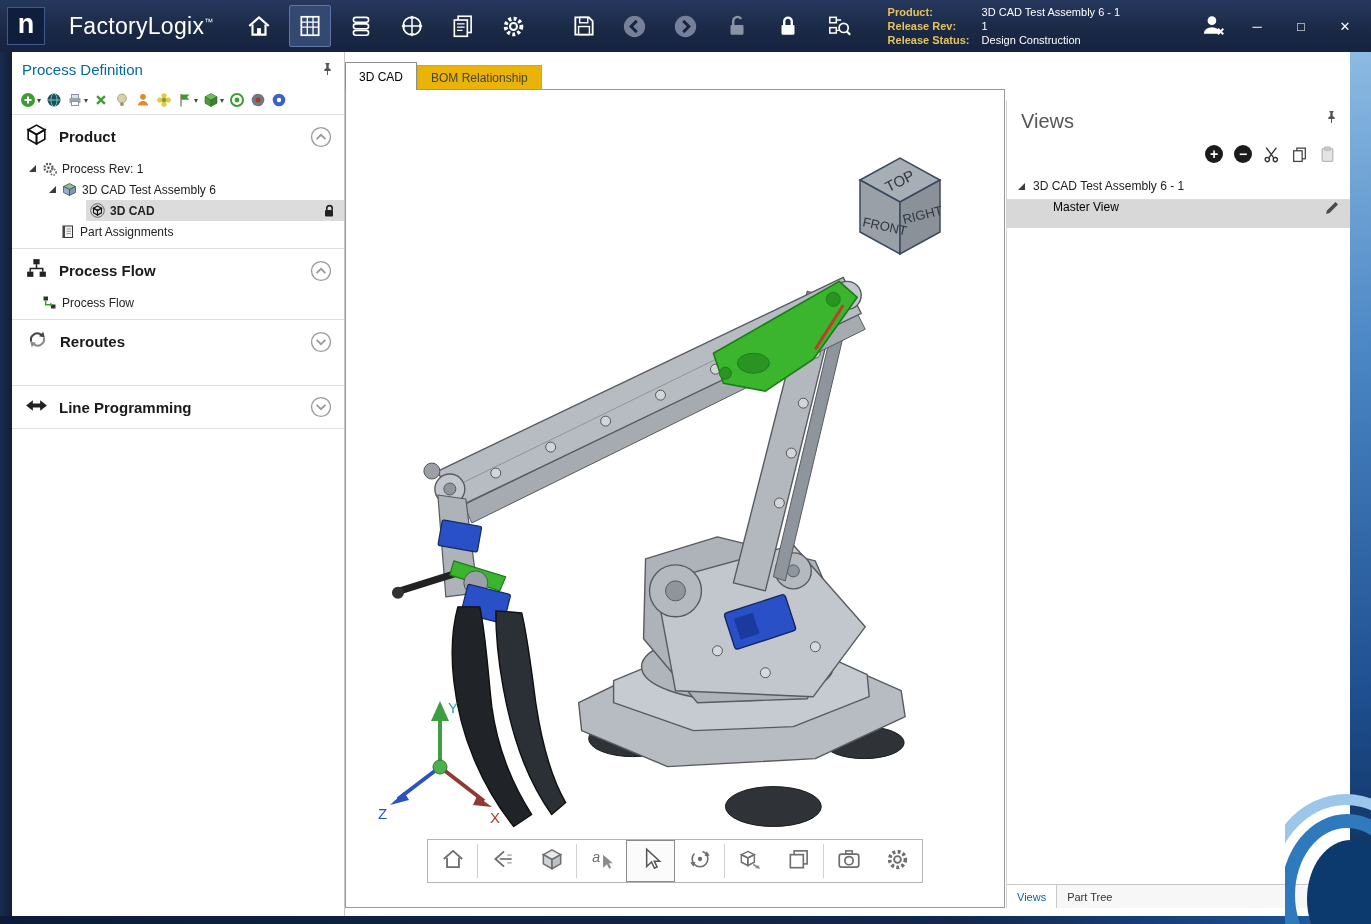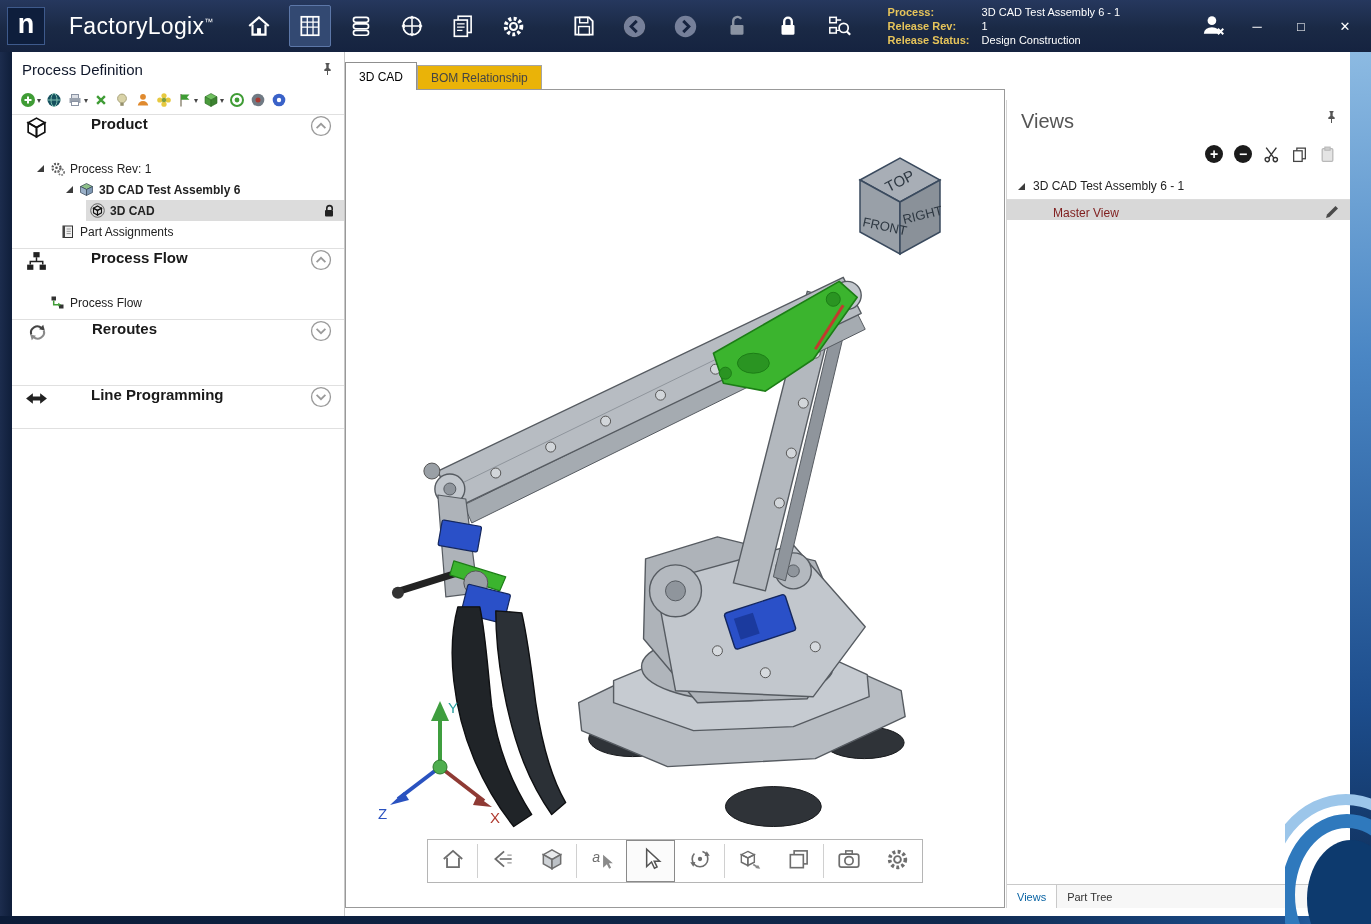--- a/index.html
+++ b/index.html
@@ -35,33 +35,33 @@
     background:linear-gradient(180deg,#8cbae2 0%,#4a86c4 35%,#1d4d8c 75%,#0d2a52 100%); z-index:29; }
   .corner-decor { position:absolute; right:0; bottom:0; width:86px; height:150px; overflow:hidden; z-index:31; }
   .cc2 { position:absolute; right:-60px; bottom:-70px; width:170px; height:200px; border-radius:50%; border:11px solid #9cc6ea; }
   .cc1 { position:absolute; right:-42px; bottom:-52px; width:132px; height:162px; border-radius:50%; border:14px solid #2f79bd; }
   .cc3 { position:absolute; right:-24px; bottom:-34px; width:88px; height:118px; border-radius:50%; background:#0d3a6e; }
 
   
   .left-panel { position:absolute; left:12px; top:52px; width:333px; bottom:8px;
     background:#fff; border-right:1px solid #c8c8c8; z-index:10; }
   .lp-header { height:34px; display:flex; align-items:center; padding:0 10px; }
-  .lp-title { font-size:15px; color:#0f172a; }
+  .lp-title { font-size:15px; color:#0369a1; }
   .pin-btn { margin-left:auto; cursor:pointer; display:flex; }
   .lp-toolbar { height:28px; display:flex; align-items:center; gap:5px; padding:0 8px; }
   .mi { display:flex; align-items:center; cursor:pointer; }
   .mi .caret { font-size:8px; color:#444; margin-left:1px; }
-  .sec-hdr { height:44px; display:flex; padding:0 12px; border-top:1px solid #e0e0e0; cursor:pointer;gap:32px; }
+  .sec-hdr { height:44px; display:flex; align-items:center; padding:0 12px; border-top:1px solid #e0e0e0; cursor:pointer; }
   .sec-hdr .sec-label { font-size:15px; font-weight:bold; color:#1a1a1a; margin-left:10px; }
   .sec-toggle { margin-left:auto; display:flex; cursor:pointer; }
   .sec-hdr-last { border-bottom:1px solid #e0e0e0; }
   .trow { display:flex; align-items:center; height:21px; font-size:12px; color:#222; cursor:pointer; white-space:nowrap; }
   .trow .ticon { margin:0 5px 0 4px; display:flex; }
   .exp { display:flex; width:10px; }
-  .pl1 { padding-left:24px; } .pl2 { padding-left:53px;font-weight:bold; } .pl3 { padding-left:56px; }
+  .pl1 { padding-left:16px; } .pl2 { padding-left:36px; } .pl3 { padding-left:56px; }
   .pl4 { padding-left:74px; } .pl5 { padding-left:44px; }
   .selrow { flex:1; display:flex; align-items:center; background:#dcdcdc; height:21px; margin-right:0; }
   .selrow .tlabel { font-weight:bold; }
   .selrow .lock { margin-left:auto; margin-right:8px; display:flex; }
 
   
   .main { position:absolute; left:345px; top:52px; width:661px; bottom:8px; background:#fff; }
   .tab-strip { position:absolute; top:10px; left:0; right:0; height:28px; display:flex; align-items:flex-end; }
   .tab { height:25px; padding:0 13px; font-size:12px; display:flex; align-items:center; cursor:pointer; }
   .tab.active { background:#fff; border:1px solid #8f8f8f; border-bottom:none; height:28px; color:#000; z-index:2; }
@@ -79,22 +79,22 @@
   
   .right-panel { position:absolute; left:1006px; top:100px; width:344px; height:808px;
     background:#fff; border-left:1px solid #d5d5d5; z-index:10; }
   .rp-header { display:flex; align-items:flex-start; padding:10px 12px 0 14px; }
   .rp-title { font-size:20px; color:#555; font-weight:400; }
   .rp-toolbar { display:flex; justify-content:flex-end; align-items:center; gap:11px; padding:12px 14px 10px; }
   .circ-btn { width:18px; height:18px; border-radius:50%; background:#1b1b1b; color:#fff;
     display:flex; align-items:center; justify-content:center; font-size:14px; font-weight:bold; cursor:pointer; line-height:1; }
   .rp-root-row { height:27px; display:flex; align-items:center; gap:6px; padding-left:10px;
     font-size:12px; color:#222; border-bottom:1px solid #dcdcdc; cursor:pointer; }
-  .rp-child-row { height:20px; display:flex; align-items:flex-end; background:#d8d8d8;
-    font-size:12px; color:#7f1d1d; padding-left:46px; cursor:pointer; }
+  .rp-child-row { height:28px; display:flex; align-items:flex-start; background:#d8d8d8;
+    font-size:12px; color:#000000; padding-left:46px; cursor:pointer; }
   .rp-child-row .pencil { margin-left:auto; margin-right:10px; display:flex; cursor:pointer; }
   .rp-bottom-tabs { position:absolute; bottom:0; left:0; right:0; height:24px; border-top:1px solid #c9c9c9;
     display:flex; background:#f7f7f7; font-size:11px; align-items:stretch; }
   .rp-btab { display:flex; align-items:center; padding:0 10px; cursor:pointer; }
   .rp-btab.active { background:#fff; color:#0a64a4; border-right:1px solid #c9c9c9; }
   .rp-btab.inactive { color:#333; }
 </style>
 </head>
 <body>
 
@@ -210,21 +210,21 @@
             <rect x="3.5" y="13.5" width="6" height="5" fill="none" stroke="#fff" stroke-width="1.4"></rect>
             <path d="M9.5 6.5h4.5M9.5 16h2.5" stroke="#fff" stroke-width="1.3"></path>
             <circle cx="16.3" cy="13.8" r="4.2" fill="none" stroke="#fff" stroke-width="1.6"></circle>
             <path d="M19.3 17 l3 3" stroke="#fff" stroke-width="2"></path>
           </svg>
         </span>
     </div>
   </div>
 
   <div class="tb-info">
-    <span class="lbl">Process:</span>
+    <span class="lbl">Product:</span>
     <span class="val">3D CAD Test Assembly 6 - 1</span>
     <span class="lbl">Release Rev:</span>
     <span class="val">1</span>
     <span class="lbl">Release Status:</span>
     <span class="val">Design Construction</span>
   </div>
 
   <div class="win-zone">
     <div class="win-btn">
       <span><svg width="26" height="26" viewBox="0 0 24 24">

